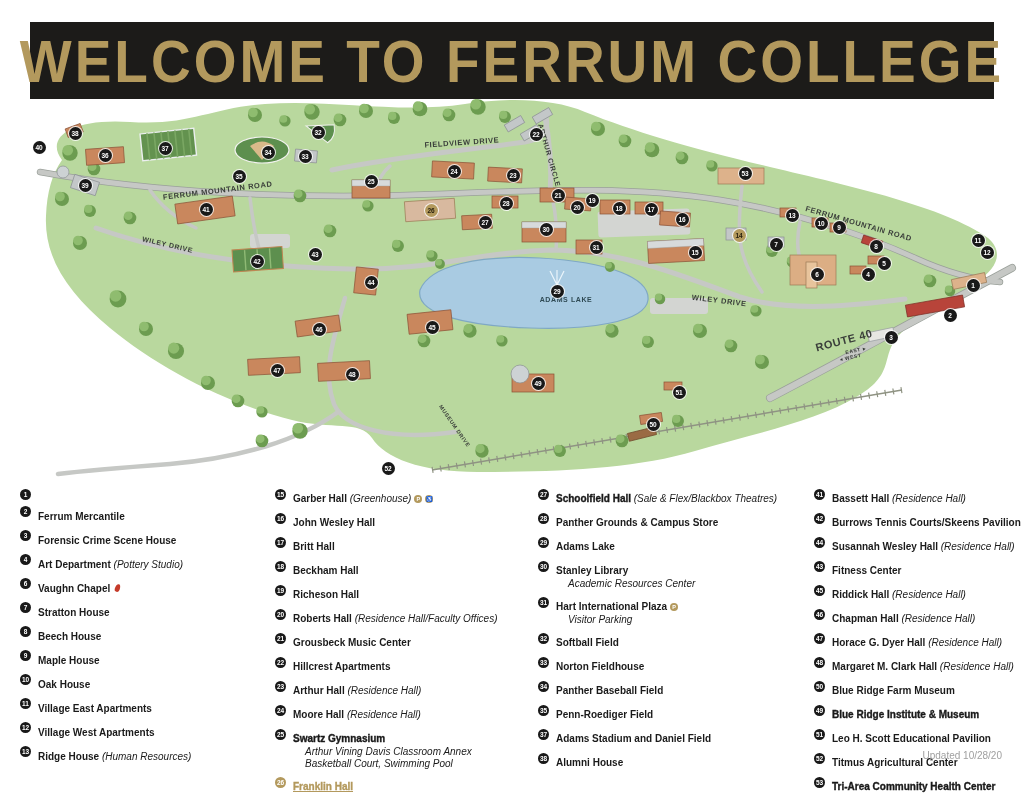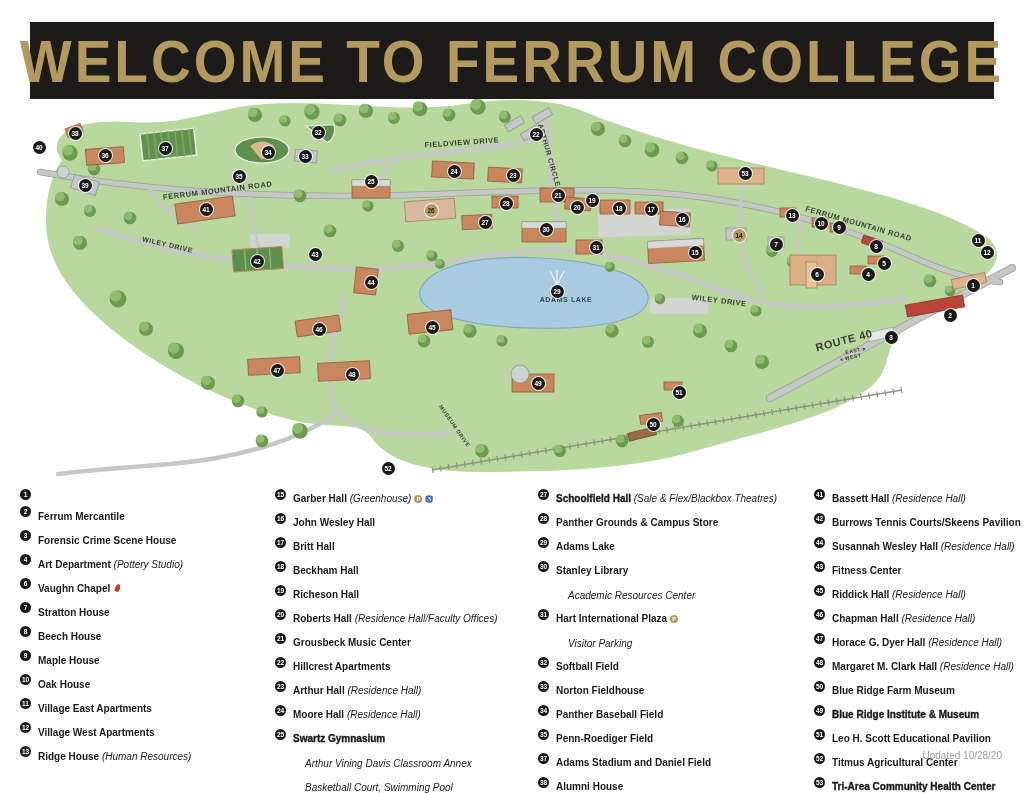--- a/index.html
+++ b/index.html
@@ -26,21 +26,21 @@
   .lg-row{display:flex;gap:7px;margin-bottom:6px;align-items:flex-start;}
   .badge{flex:0 0 auto;width:11px;height:11px;border-radius:50%;background:#191919;color:#fff;
     font-size:6.5px;line-height:11px;font-weight:700;text-align:center;margin-top:.5px;}
   .badge-gold{background:#b3995d;}
   .lg-body{white-space:nowrap;}
   .lg-name{font-size:10px;line-height:12px;font-weight:700;color:#1a1a1a;}
   .lg-name.gold{color:#b3995d;text-decoration:underline;}
   .lg-name.strong{-webkit-text-stroke:.35px #1a1a1a;}
   .lg-name.gold.strong{-webkit-text-stroke:.35px #b3995d;}
   .lg-detail{font-size:10px;font-style:italic;font-weight:400;color:#1a1a1a;margin-top:20px;}
-  .lg-sub{font-size:10px;line-height:12px;font-style:italic;color:#1a1a1a;padding-left:12px;margin-top:12px;}
+  .lg-sub{font-size:10px;line-height:12px;font-style:italic;color:#1a1a1a;padding-left:12px;}
   .picon{display:inline-block;width:8px;height:8px;border-radius:50%;background:#b3995d;color:#fff;
     font-size:5.5px;line-height:8px;font-weight:700;text-align:center;margin-left:3px;vertical-align:1px;}
   .flame{display:inline-block;width:5px;height:8px;background:#c53b2a;margin-left:5px;
     border-radius:60% 40% 55% 45%/75% 60% 40% 30%;transform:rotate(14deg);}
 
   .footer{position:absolute;top:750px;right:22px;font-size:10px;color:#a0a0a0;}
 </style>
 </head>
 <body>
 <div id="stage">

